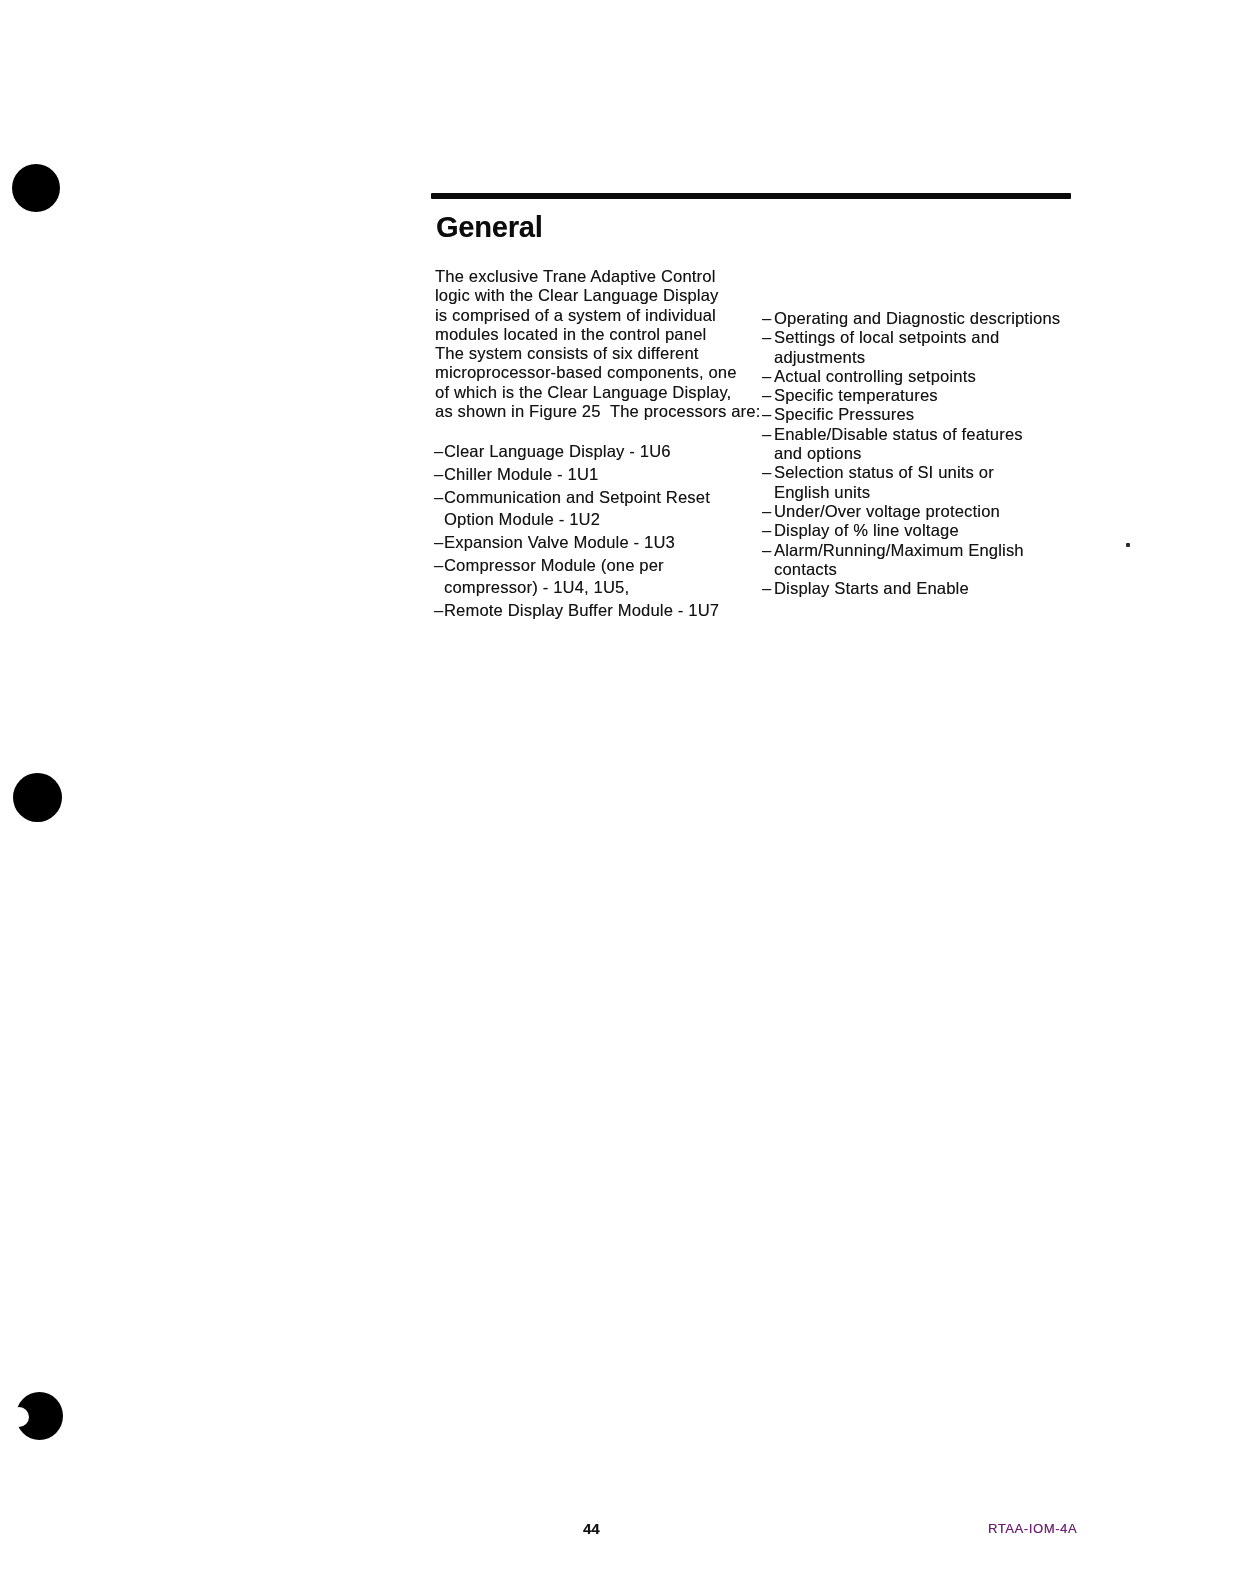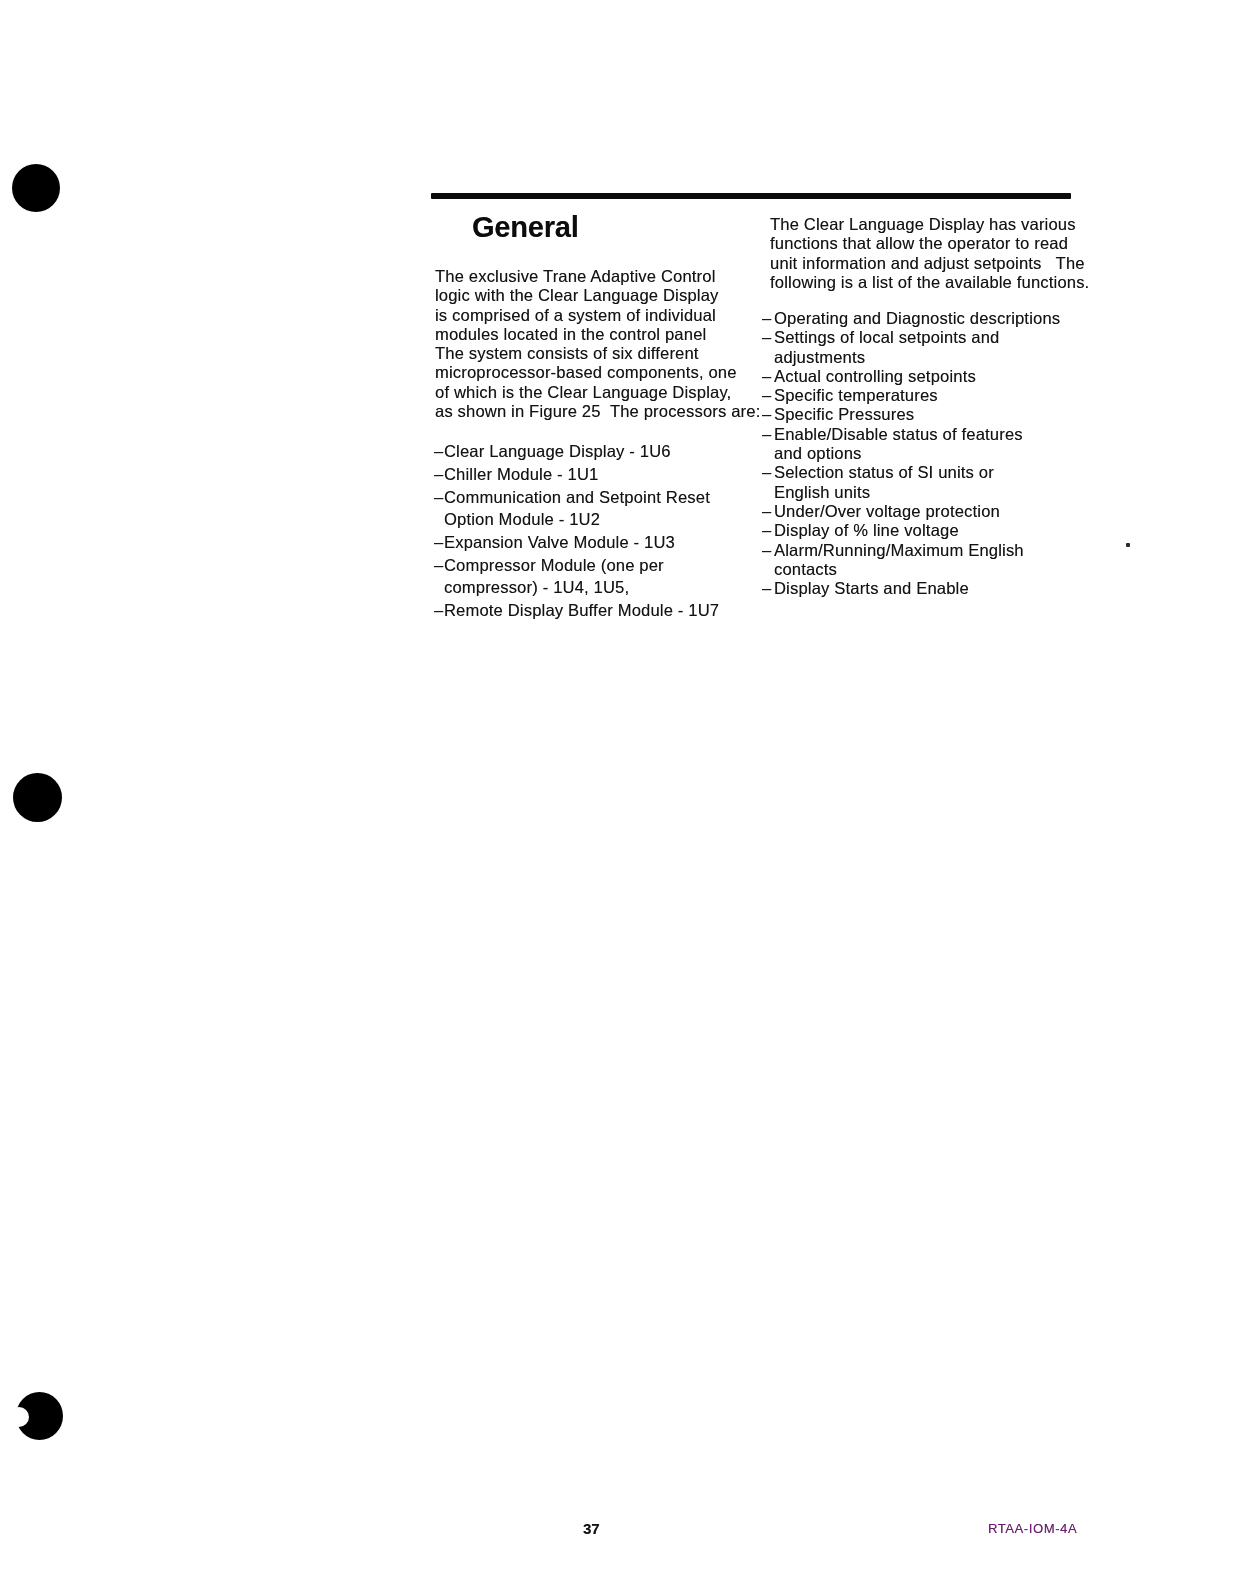--- a/index.html
+++ b/index.html
@@ -17,21 +17,21 @@
     background:#fff;border-radius:50%;}
   
   .title{
     position:absolute;left:430px;top:57px;width:660px;
     font-size:34px;line-height:37px;font-weight:bold;letter-spacing:-0.2px;
     white-space:pre-wrap;color:#0c0c0c;
   }
   .rule{position:absolute;left:431px;top:193px;width:640px;height:6px;background:#0b0b0b;border-radius:1px;}
   .heading{
     position:absolute;left:436px;top:211px;
-    font-size:29px;font-weight:bold;letter-spacing:-0.2px;color:#0c0c0c;margin-left:36px;
+    font-size:29px;font-weight:bold;letter-spacing:-0.2px;color:#0c0c0c;
   }
   
   .bodytext{font-size:16.5px;line-height:19.3px;letter-spacing:0.2px;color:#131313;}
   .para{white-space:pre-wrap;}
   .left-intro{position:absolute;left:435px;top:267px;width:345px;}
   .right-intro{position:absolute;left:770px;top:215px;width:332px;}
   
   .list{position:absolute;}
   .left-list{left:434px;top:440px;width:348px;line-height:22px;}
   .left-list .li{margin-bottom:1px;}
@@ -92,24 +92,20 @@
       <span class="dash">–</span>
       <span class="li-text">Compressor Module (one per
 compressor) - 1U4, 1U5,</span>
     </div>
     <div class="li">
       <span class="dash">–</span>
       <span class="li-text">Remote Display Buffer Module - 1U7</span>
     </div>
   </div>
 
-  <div class="bodytext para right-intro">The Clear Language Display has various
-functions that allow the operator to read
-unit information and adjust setpoints   The
-following is a list of the available functions.</div>
 
   <div class="bodytext list right-list">
     <div class="li">
       <span class="dash">–</span>
       <span class="li-text">Operating and Diagnostic descriptions</span>
     </div>
     <div class="li">
       <span class="dash">–</span>
       <span class="li-text">Settings of local setpoints and
 adjustments</span>
@@ -148,18 +144,18 @@
       <span class="dash">–</span>
       <span class="li-text">Alarm/Running/Maximum English
 contacts</span>
     </div>
     <div class="li">
       <span class="dash">–</span>
       <span class="li-text">Display Starts and Enable</span>
     </div>
   </div>
 
-  <div class="footer-page">37</div>
+  <div class="footer-page">44</div>
   <div class="footer-code">RTAA-IOM-4A</div>
 
   <div class="speck"></div>
 
 </div>
 
 </body></html>

